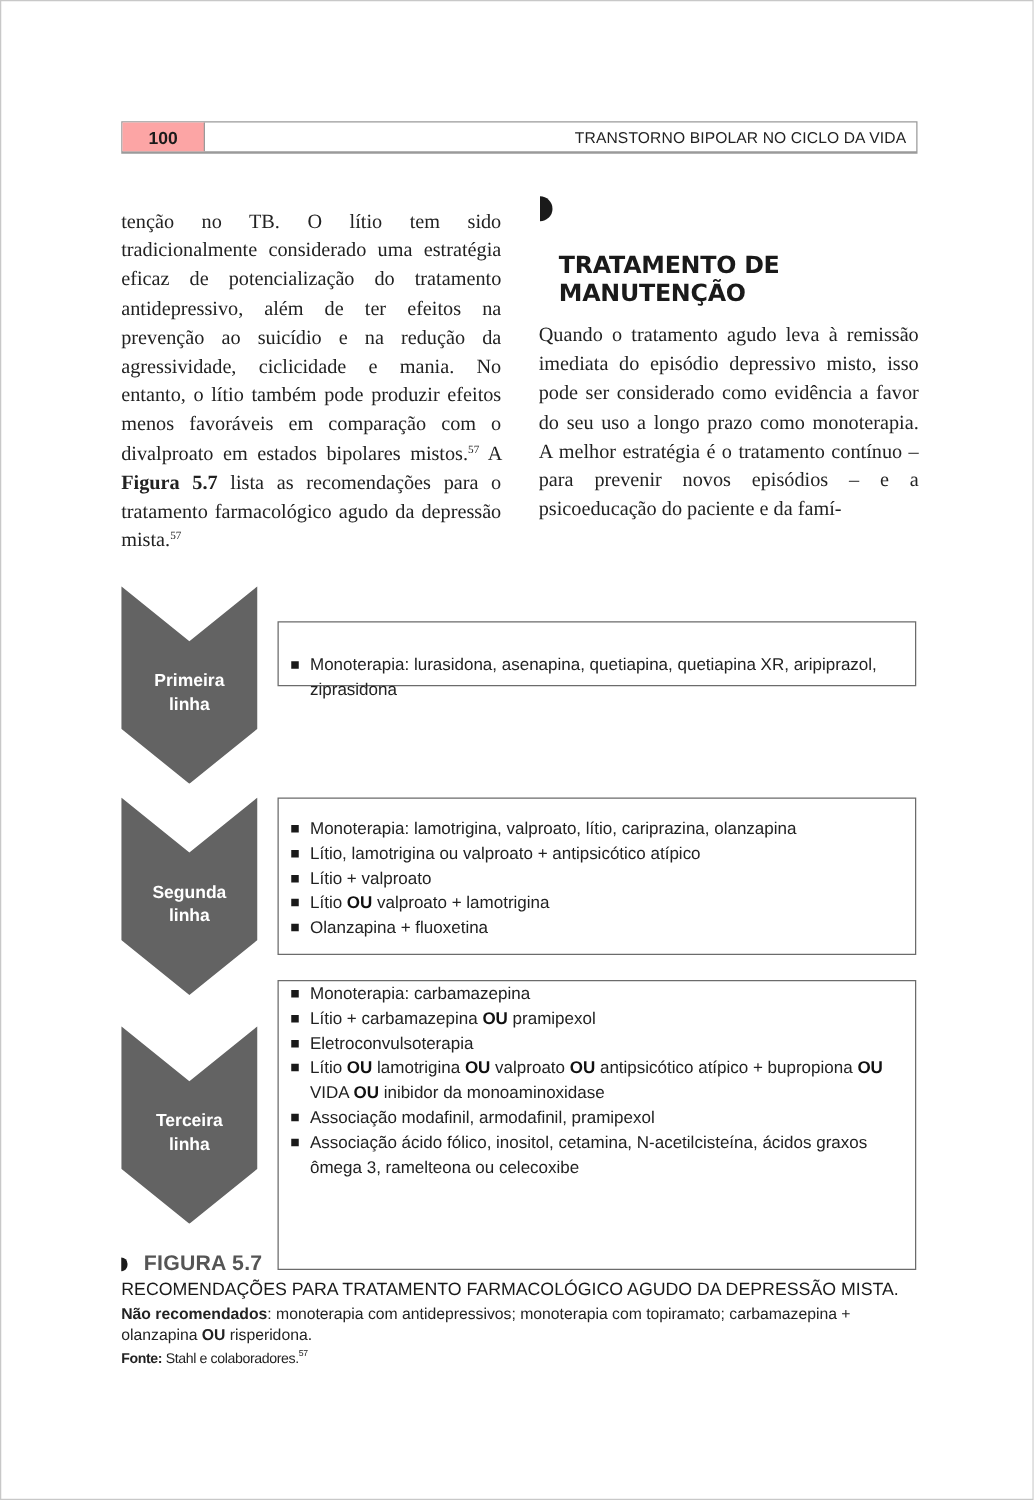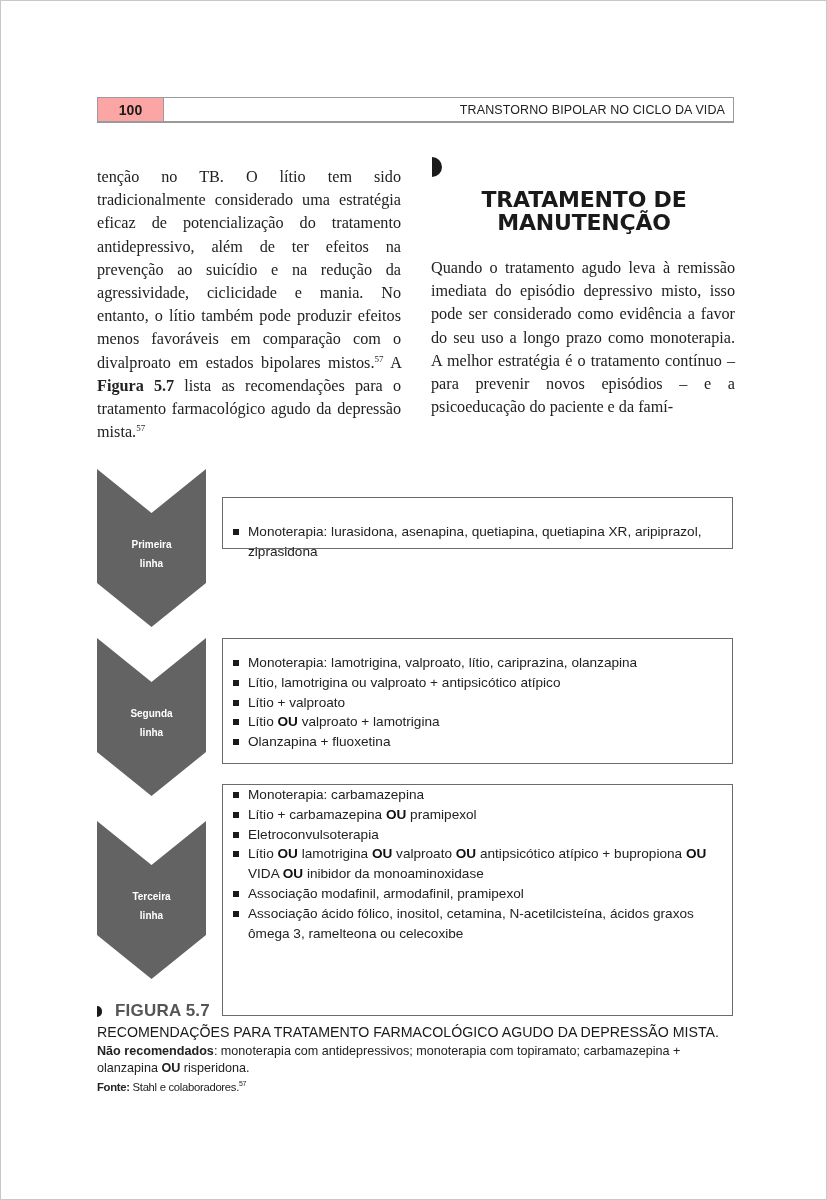--- a/index.html
+++ b/index.html
@@ -35,31 +35,31 @@
   .col-right { left: 431px; top: 257px; width: 304px; }
   .col p { margin: 0; }
   .col sup { font-size: 9px; line-height: 0; vertical-align: 6px; }
   .col b { font-weight: bold; }
   .section-marker {
     position: absolute; left: 432px; top: 157px; width: 10px; height: 20px;
     background: #1a1a1a; border-radius: 0 10px 10px 0;
   }
   .section-title {
     position: absolute; left: 431px; top: 185px; width: 300px;
-    font-family: "DejaVu Sans", sans-serif; font-weight: bold; font-size: 22px;
-    line-height: 23px; color: #1a1a1a; margin: 3px; letter-spacing: -0.2px; text-align: center;
+    font-family: "DejaVu Sans", sans-serif; font-weight: bold; font-size: 19px;
+    line-height: 23px; color: #1a1a1a; margin: 16px; letter-spacing: -0.2px;
   }
   
   .chevron {
     position: absolute; left: 97px; width: 109px; height: 158px;
   }
   .chevron svg { position: absolute; left: 0; top: 0; }
   .chevron-label {
     position: absolute; left: 0; width: 109px; top: 66px; text-align: center;
-    color: #ffffff; font-weight: bold; font-size: 10px; line-height: 19px;
+    color: #ffffff; font-weight: bold; font-size: 14px; line-height: 19px;
   }
   .rec-box {
     position: absolute; left: 222px; width: 511px; border: 1.5px solid #6b6b6b;
     box-sizing: border-box; background: #fff;
   }
   .rec-box ul { list-style: none; margin: 0; padding: 0; }
   .rec-box li {
     position: relative; padding-left: 25px; font-size: 13.6px; line-height: 19.8px;
     color: #222;
   }

